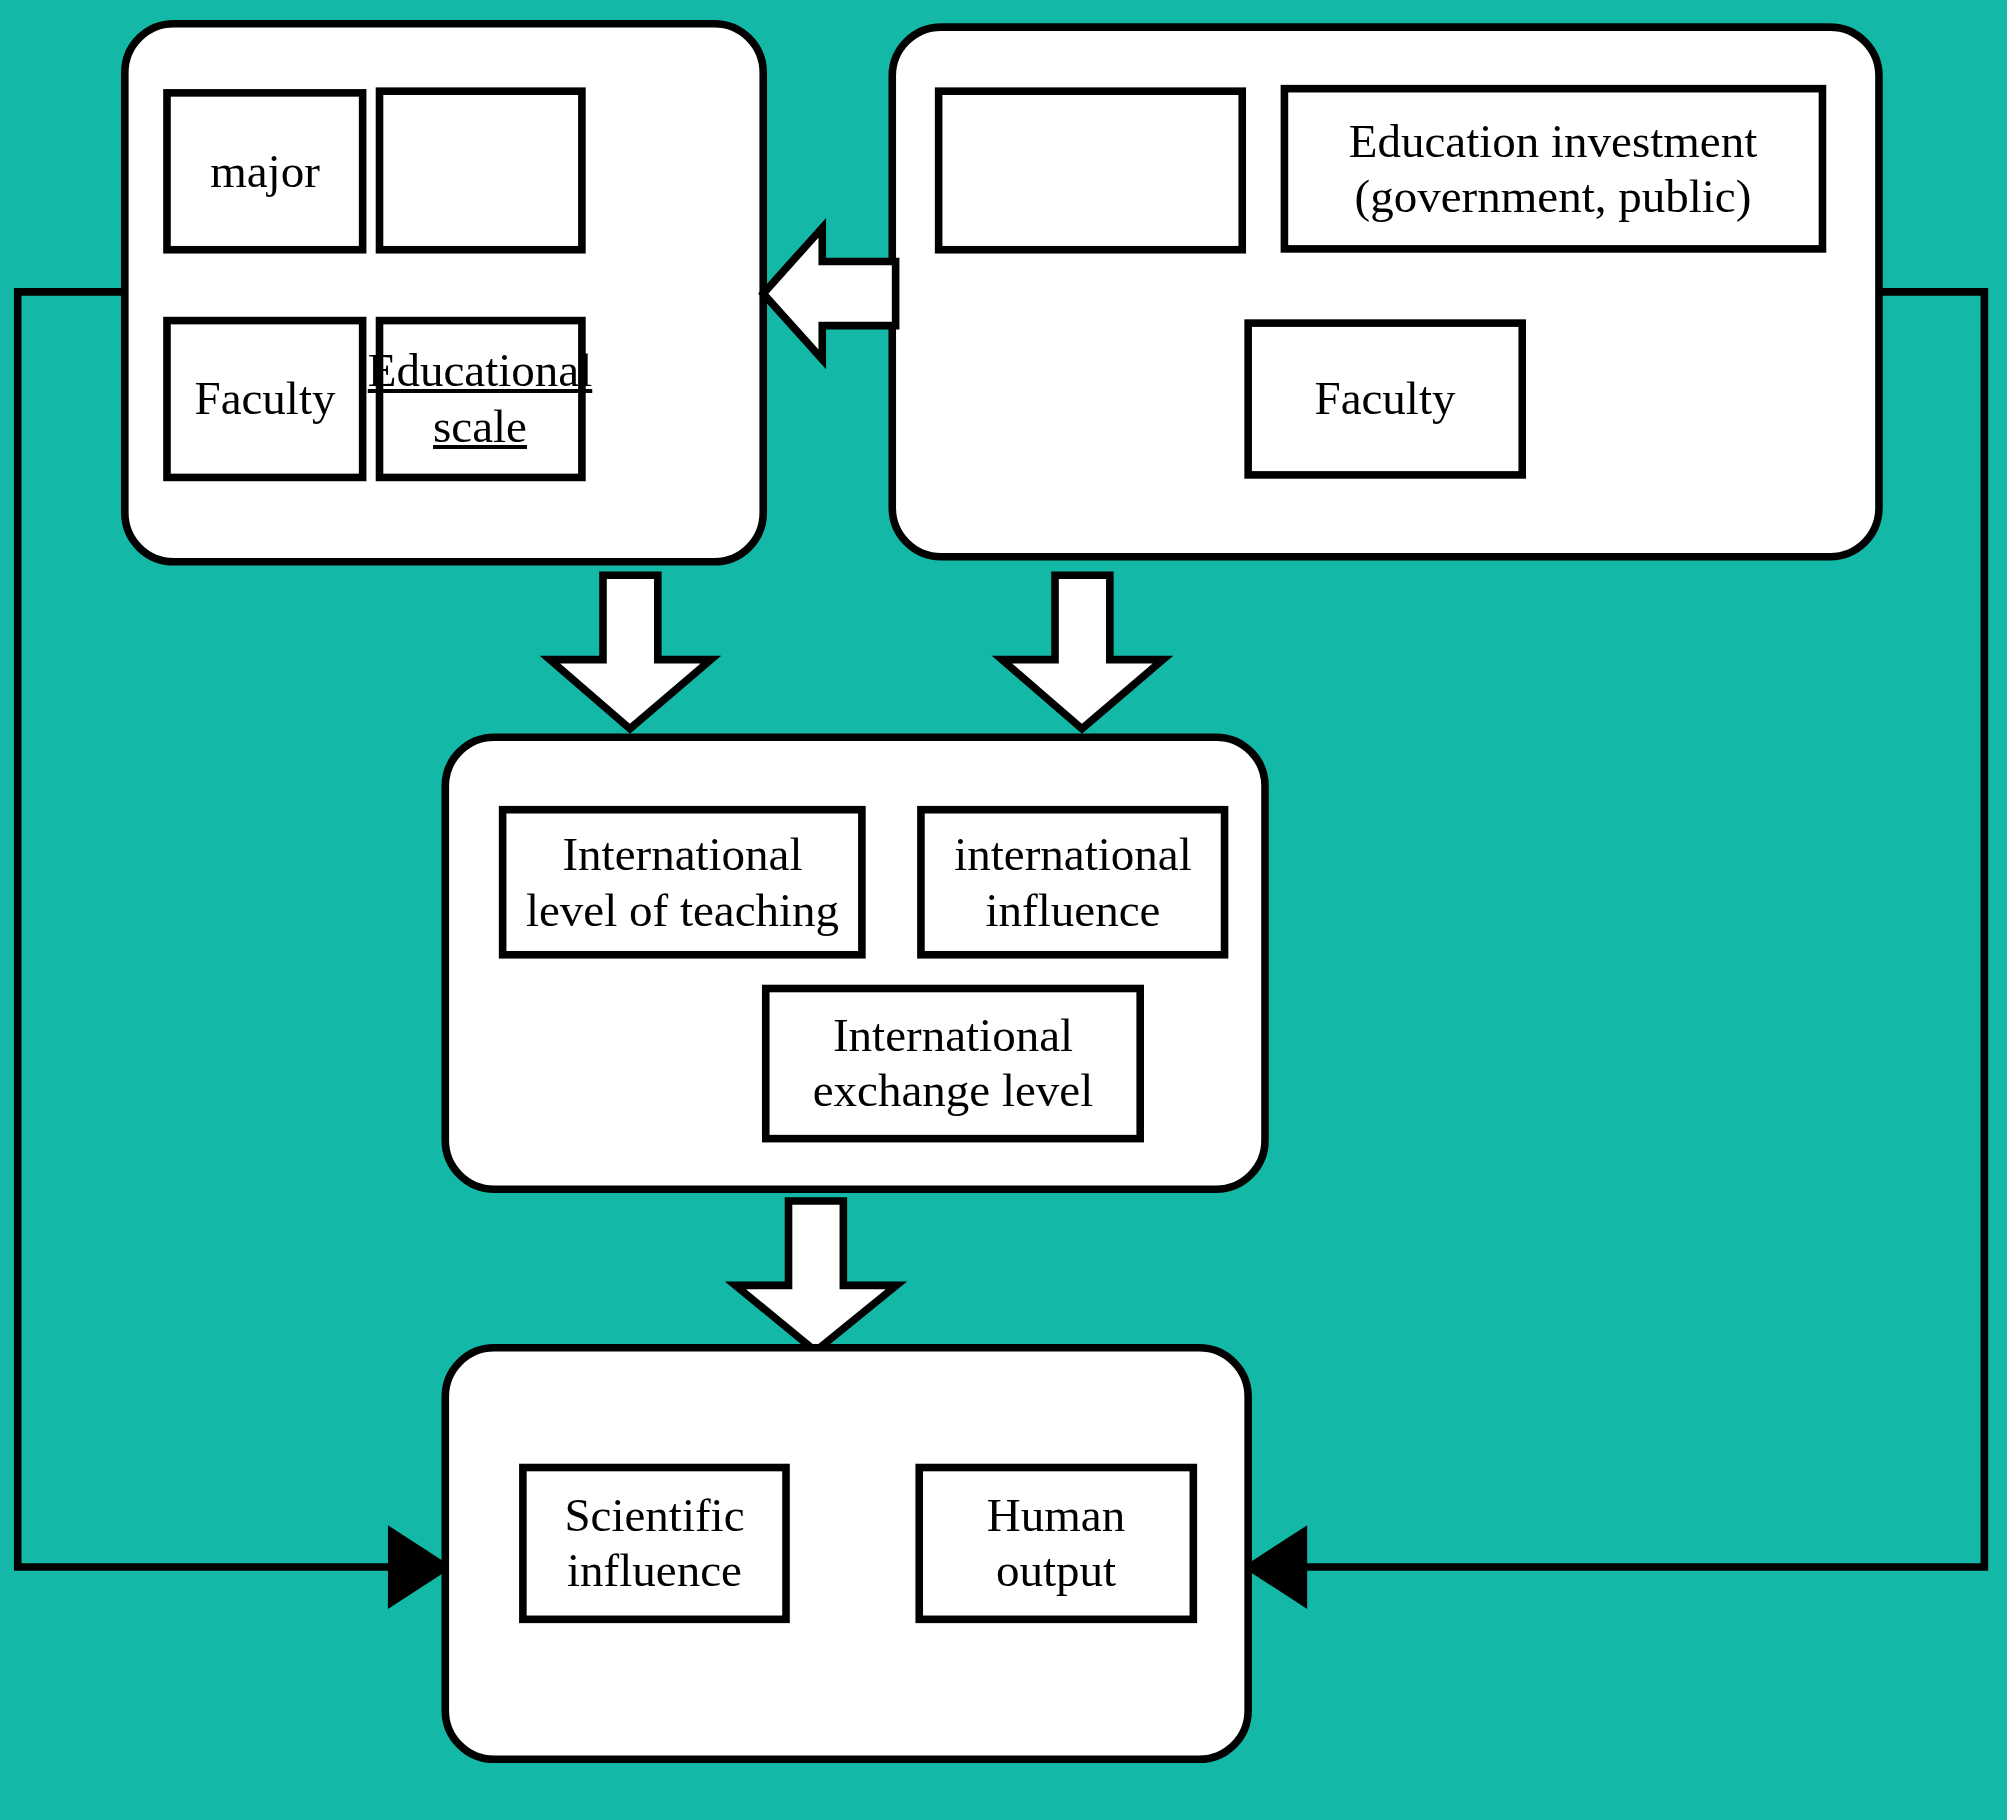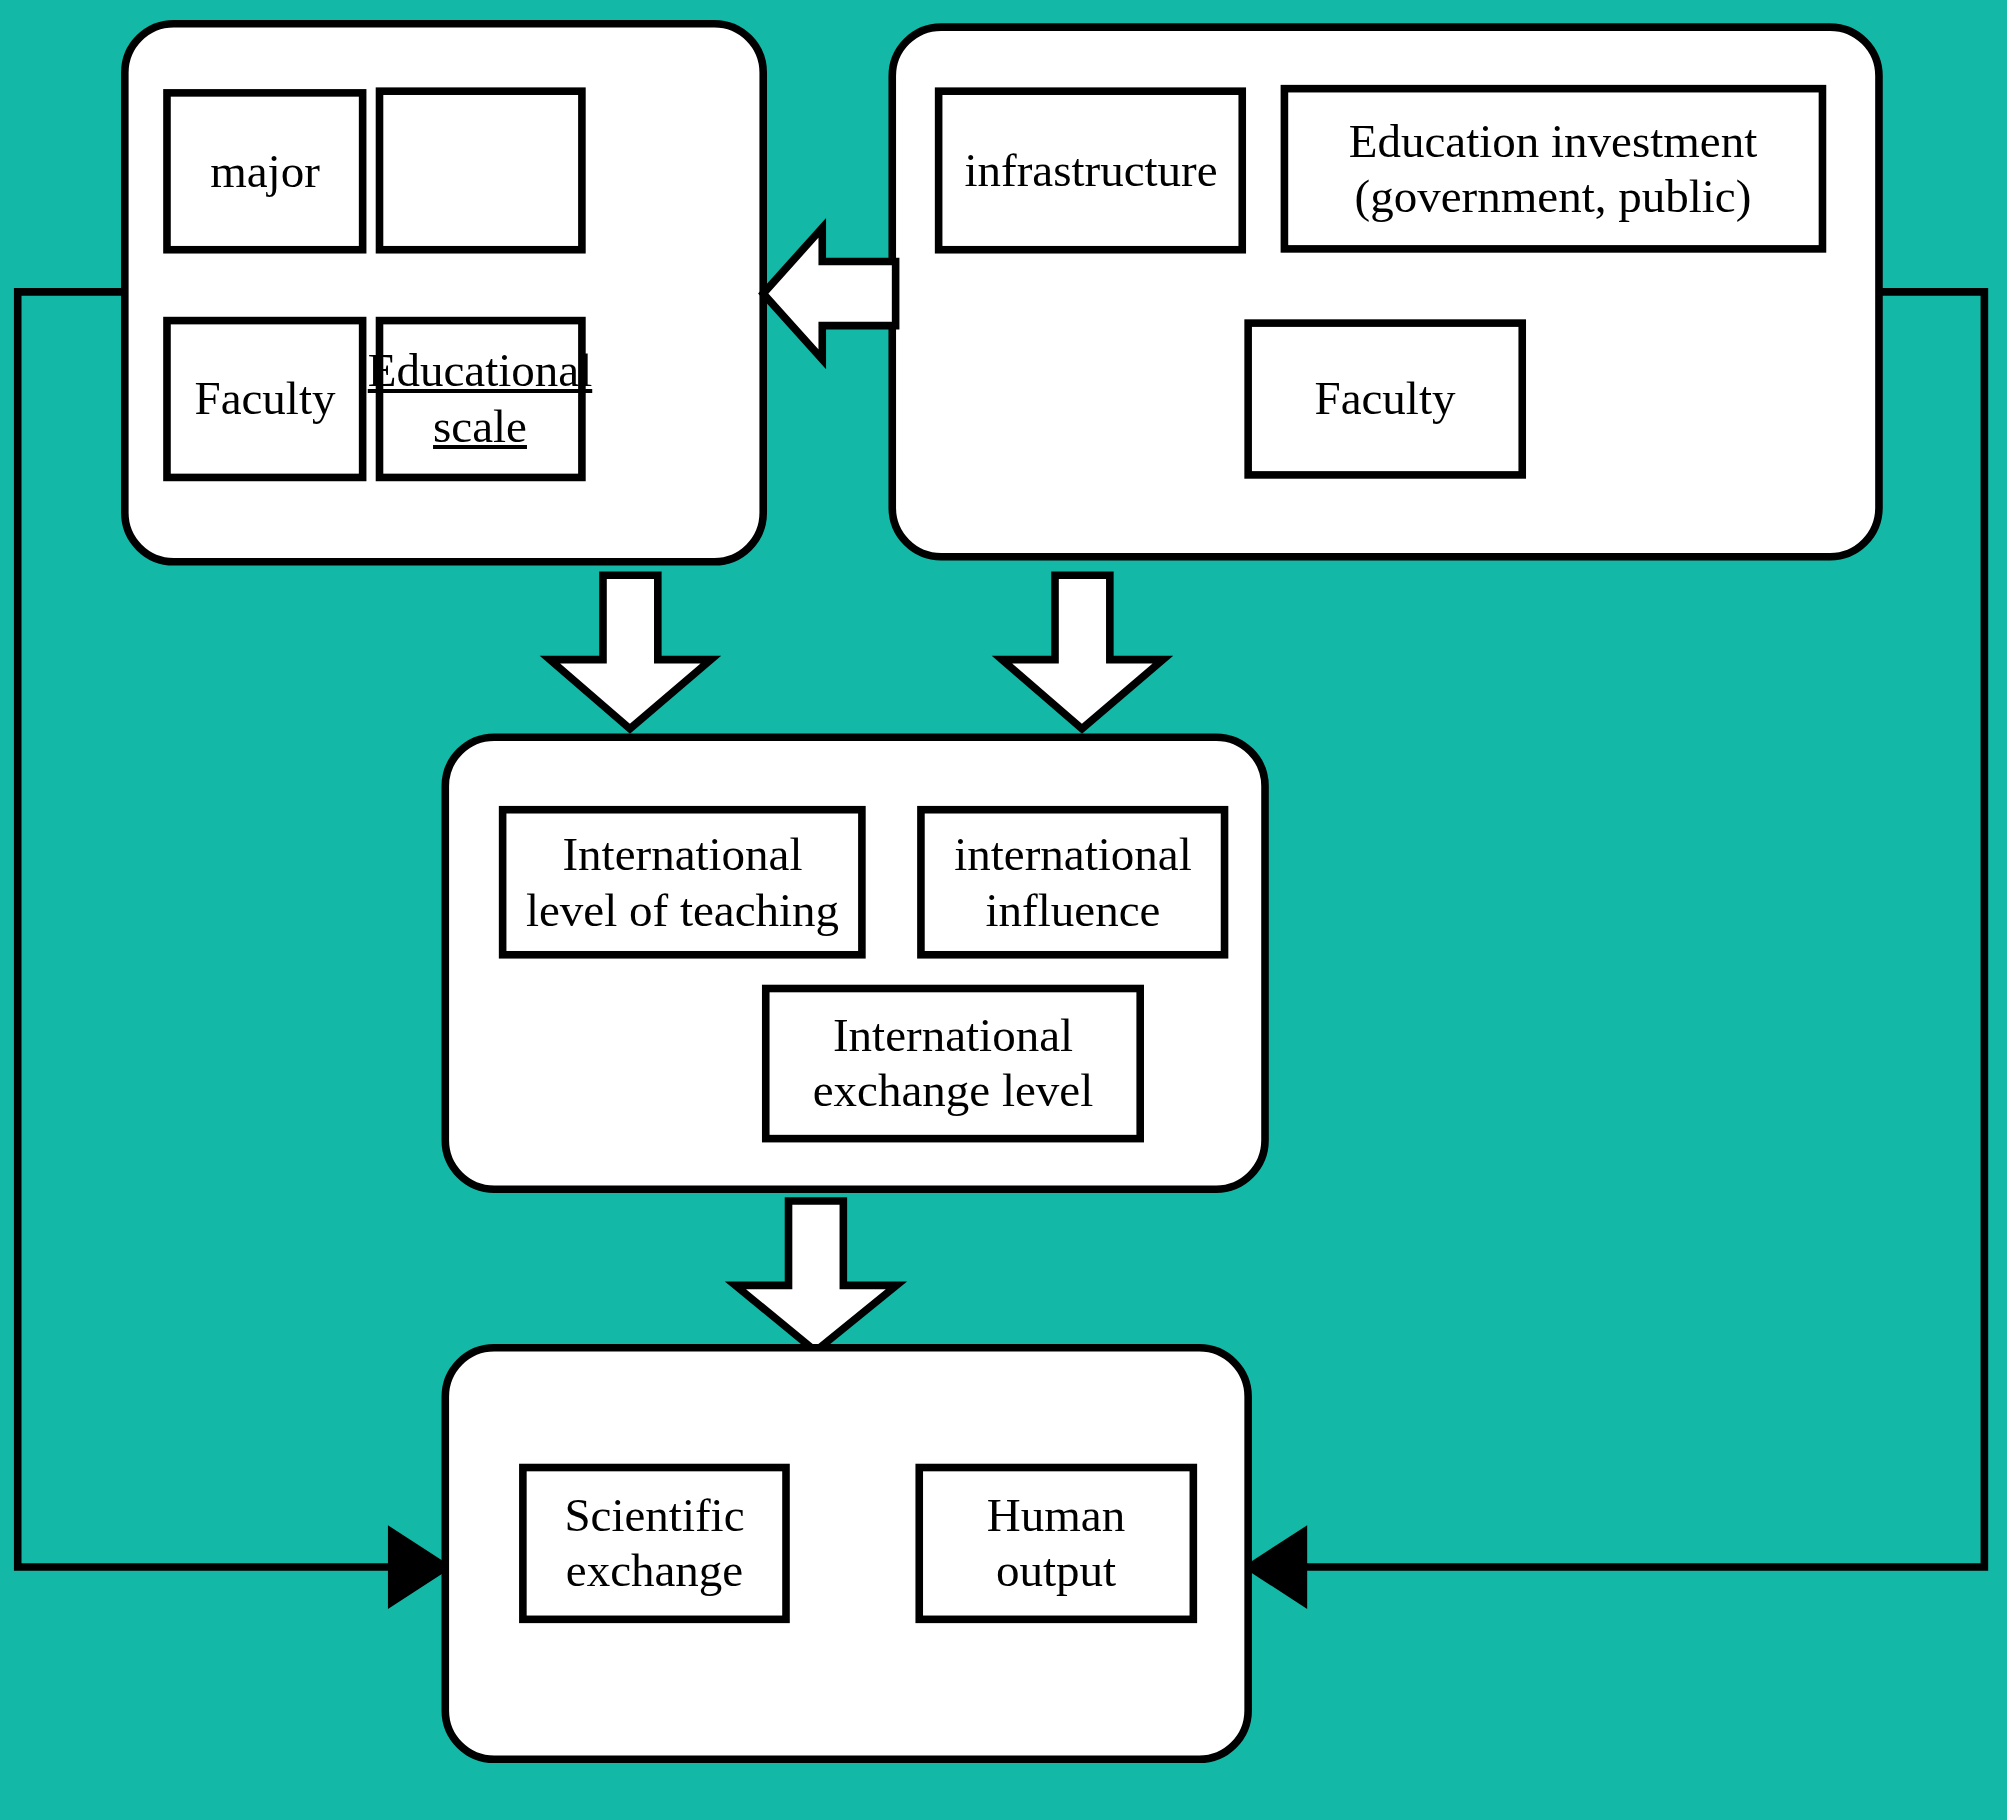--- a/index.html
+++ b/index.html
@@ -113,38 +113,37 @@
   <div class="label-layer">
 
     <div class="box-label" style="left:167px; top:93px; width:196px; height:157px;">major</div>
 
 
     <div class="box-label" style="left:167px; top:320px; width:196px; height:157px;">Faculty</div>
 
     <div class="box-label" style="left:379px; top:320px; width:202px; height:157px;text-decoration:underline;">Educational
 scale</div>
 
-    <div class="box-label" style="left:939px; top:91px; width:304px; height:159px;">infrastructure</div>
 
     <div class="box-label" style="left:1284px; top:89px; width:538px; height:160px;">Education investment
 (government, public)</div>
 
     <div class="box-label" style="left:1248px; top:323px; width:274px; height:152px;">Faculty</div>
 
     <div class="box-label" style="left:503px; top:810px; width:359px; height:145px;">International
 level of teaching</div>
 
     <div class="box-label" style="left:921px; top:810px; width:304px; height:145px;">international
 influence</div>
 
     <div class="box-label" style="left:766px; top:988px; width:374px; height:150px;">International
 exchange level</div>
 
     <div class="box-label" style="left:523px; top:1467px; width:263px; height:152px;">Scientific
-exchange</div>
+influence</div>
 
     <div class="box-label" style="left:919px; top:1467px; width:274px; height:152px;">Human
 output</div>
 
   </div>
 
 </div>
 
 
 </body></html>

